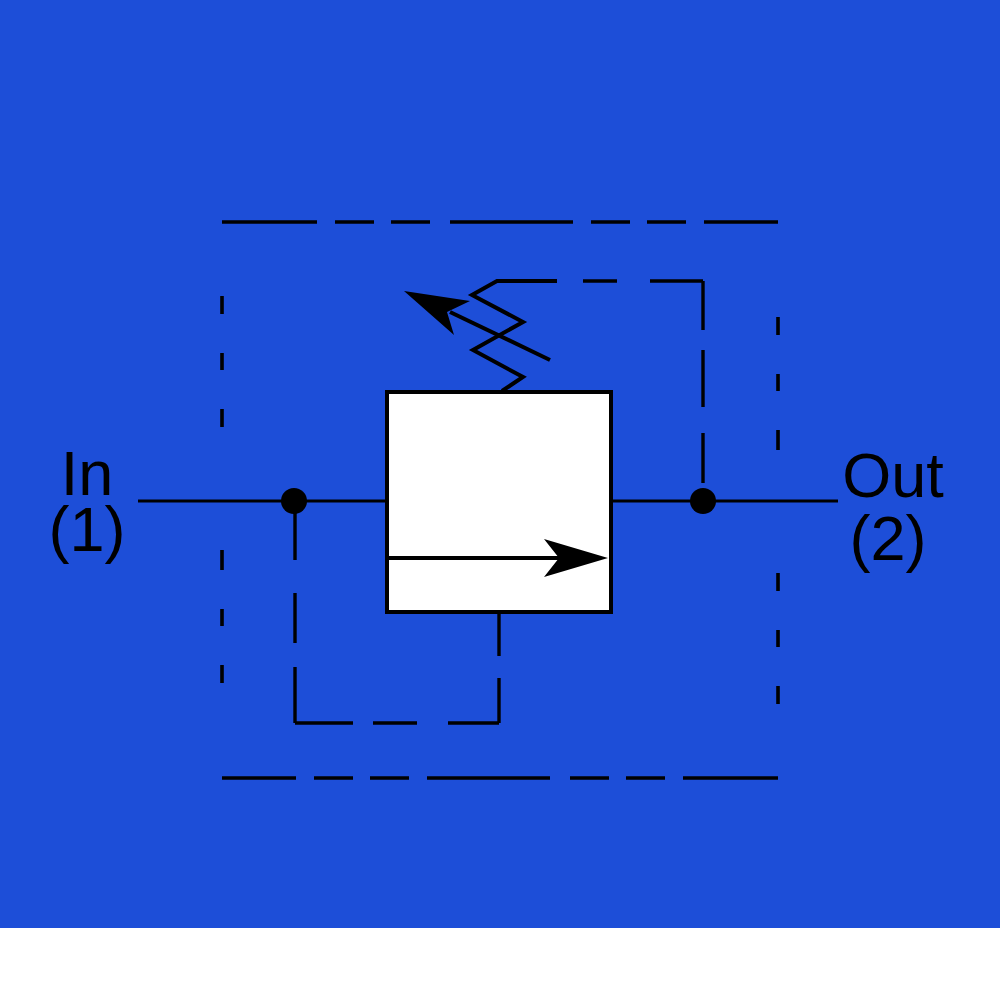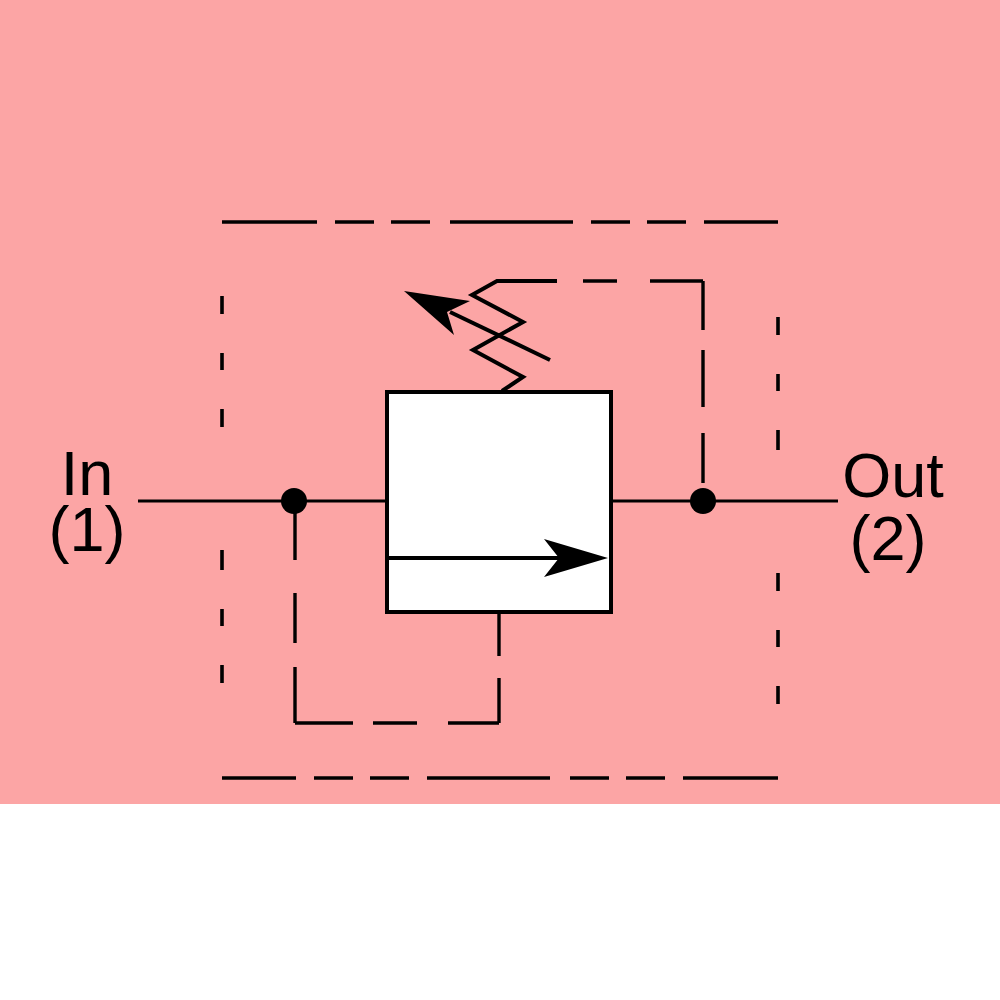--- a/index.html
+++ b/index.html
@@ -5,22 +5,22 @@
   html, body {
     margin: 0;
     padding: 0;
     width: 1000px;
     height: 1000px;
     background: #ffffff;
   }
   .canvas {
     position: relative;
     width: 1000px;
-    height: 804px;
-    background: #fca5a5;
+    height: 928px;
+    background: #1d4ed8;
     overflow: hidden;
   }
   svg { display: block; }
   .port-label {
     font-family: "Liberation Sans", "DejaVu Sans", sans-serif;
     font-size: 63px;
   }
 </style>
 </head>
 <body>

